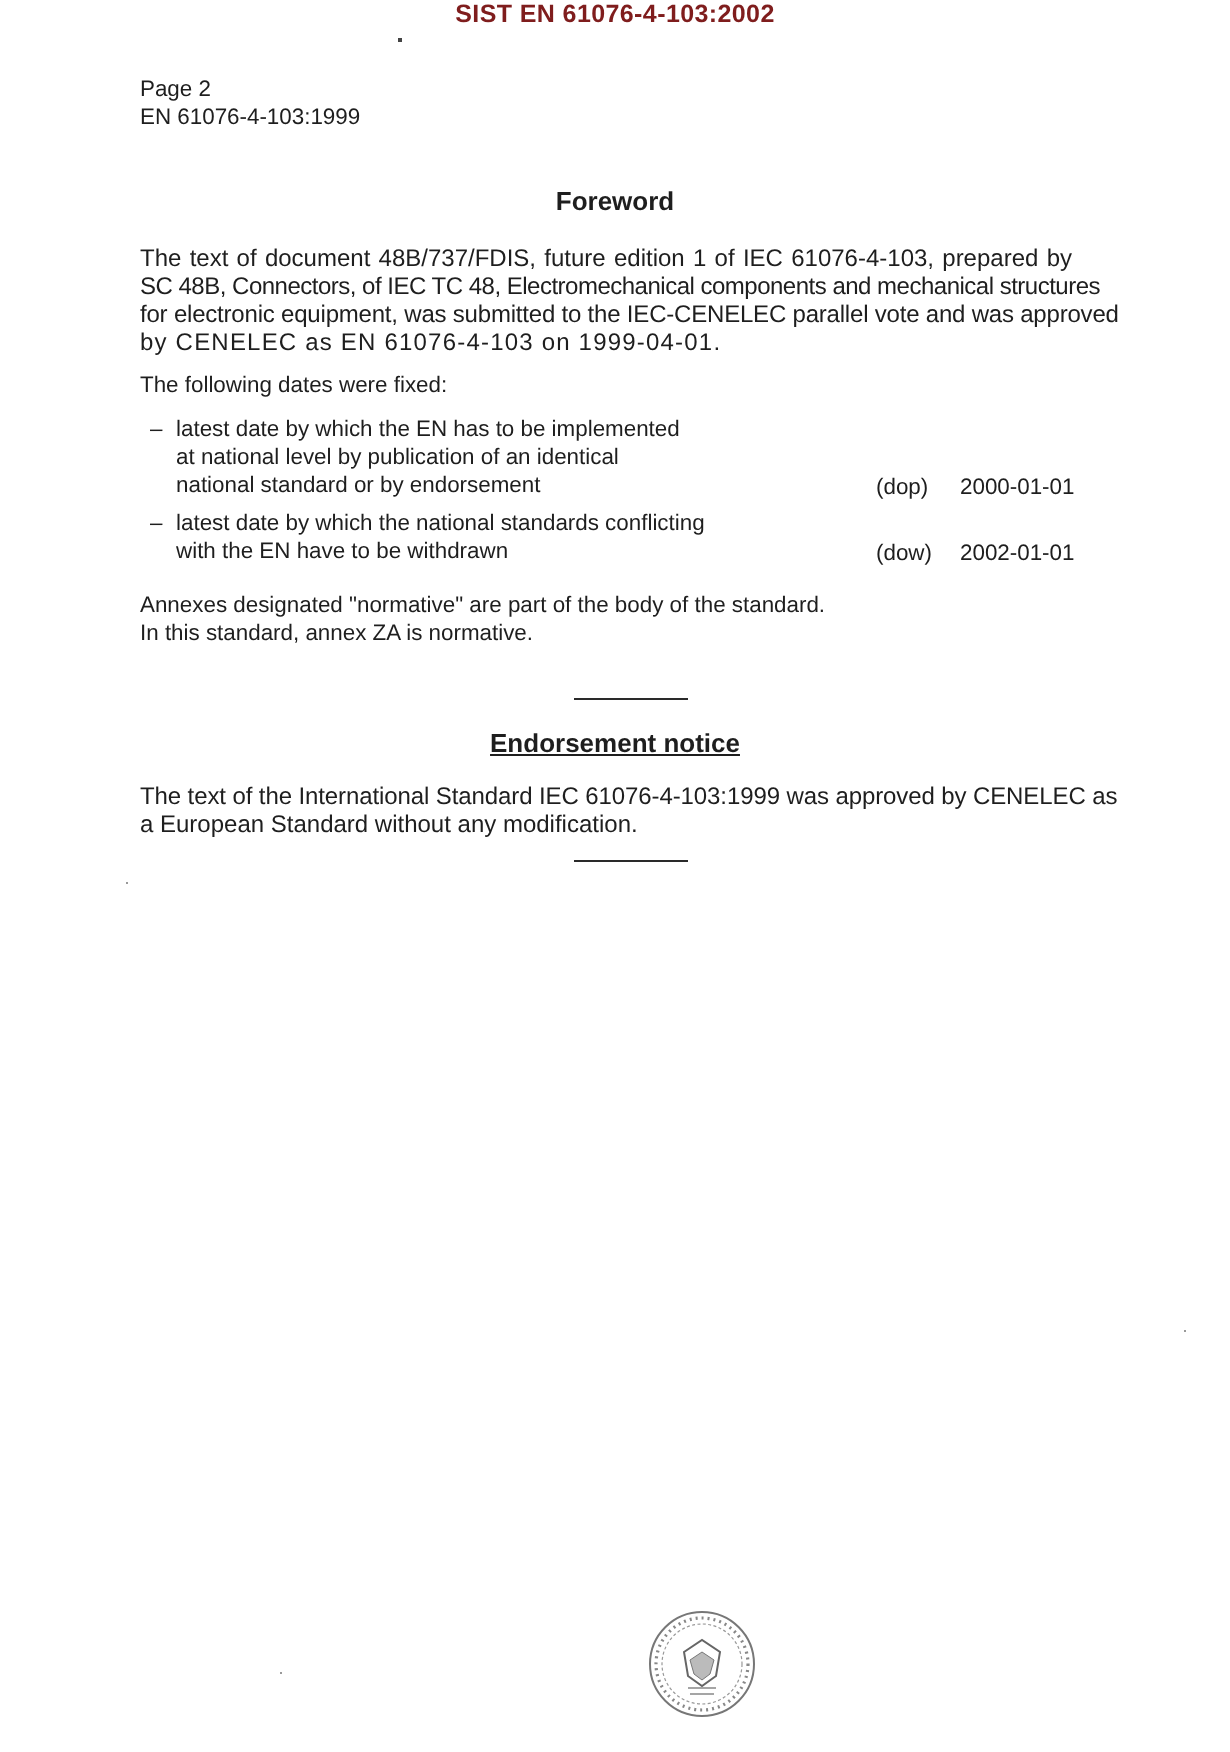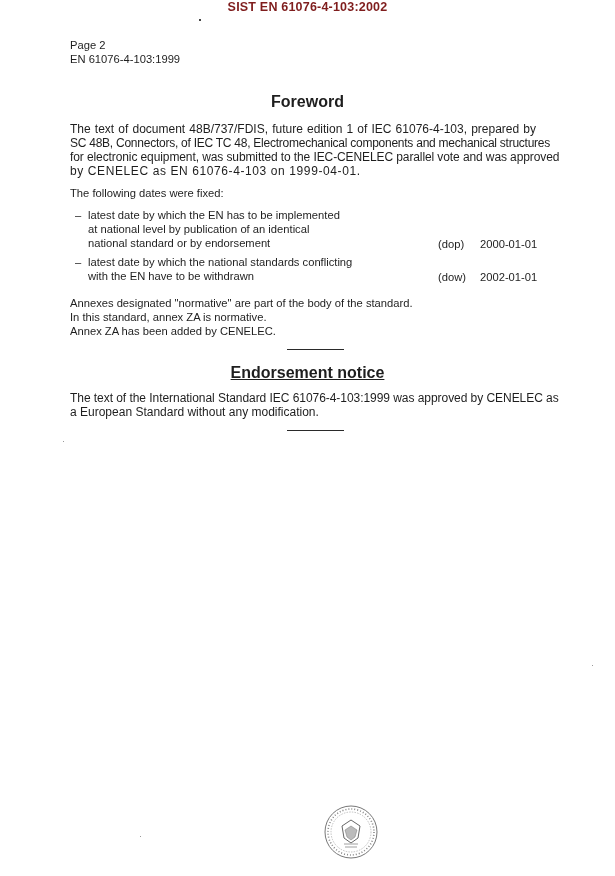--- a/index.html
+++ b/index.html
@@ -7,21 +7,21 @@
       width: 615px; height: 876px; background: #ffffff; position: relative;
       font-family: "Liberation Sans", sans-serif; color: #1e1e1e; overflow: hidden;
     }
     .watermark {
       position: absolute; top: 0; left: 0; width: 615px; text-align: center;
       font-weight: bold; font-size: 12.5px; color: #7f1d1d; letter-spacing: 0.2px;
       top: 0px;
     }
     .tick { position: absolute; left: 199px; top: 19px; width: 2px; height: 2px; background: #444; }
     .header { position: absolute; left: 70px; top: 38px; font-size: 11.2px; line-height: 14px; }
-    .section-title { position: absolute; left: 0; width: 615px; text-align: center; font-weight: bold; font-size: 16px; }
+    .section-title { position: absolute; left: 0; width: 615px; text-align: center; font-weight: bold; font-size: 13px; }
     .para { position: absolute; left: 70px; width: 466px; font-size: 12px; line-height: 14px; text-align: justify; }
     .para .line { display: block; text-align: justify; text-align-last: justify; white-space: nowrap; }
     .para .line.last { text-align-last: left; }
     .plain { position: absolute; left: 70px; font-size: 11.2px; line-height: 14px; white-space: nowrap; }
     .item { position: absolute; left: 75px; width: 465px; font-size: 11.2px; line-height: 14px; }
     .item .dash { position: absolute; left: 0; top: 0; }
     .item .txt { position: absolute; left: 13px; white-space: nowrap; }
     .item .abbr { position: absolute; left: 363px; white-space: nowrap; }
     .item .date { position: absolute; left: 405px; white-space: nowrap; }
     .rule { position: absolute; left: 287px; width: 57px; height: 1px; background: #2a2a2a; }
@@ -63,21 +63,20 @@
   <span class="dash">–</span>
   <span class="txt" style="top:0px;">latest date by which the national standards conflicting</span>
   <span class="txt" style="top:14px;">with the EN have to be withdrawn</span>
   <span class="abbr" style="top:15px;">(dow)</span>
   <span class="date" style="top:15px;">2002-01-01</span>
 </div>
 
 <div class="plain" style="top:296px;">
   <div>Annexes designated "normative" are part of the body of the standard.</div>
   <div>In this standard, annex ZA is normative.</div>
-  <div>Annex ZA has been added by CENELEC.</div>
 </div>
 
 <div class="rule" style="top:349px;"></div>
 
 <div class="section-title" style="top:364px;text-decoration:underline;">Endorsement notice</div>
 
 <div class="para" style="top:391px;">
   <span class="line" style="letter-spacing:-0.05px;">The text of the International Standard IEC 61076-4-103:1999 was approved by CENELEC as</span>
   <span class="line last">a European Standard without any modification.</span>
 </div>

